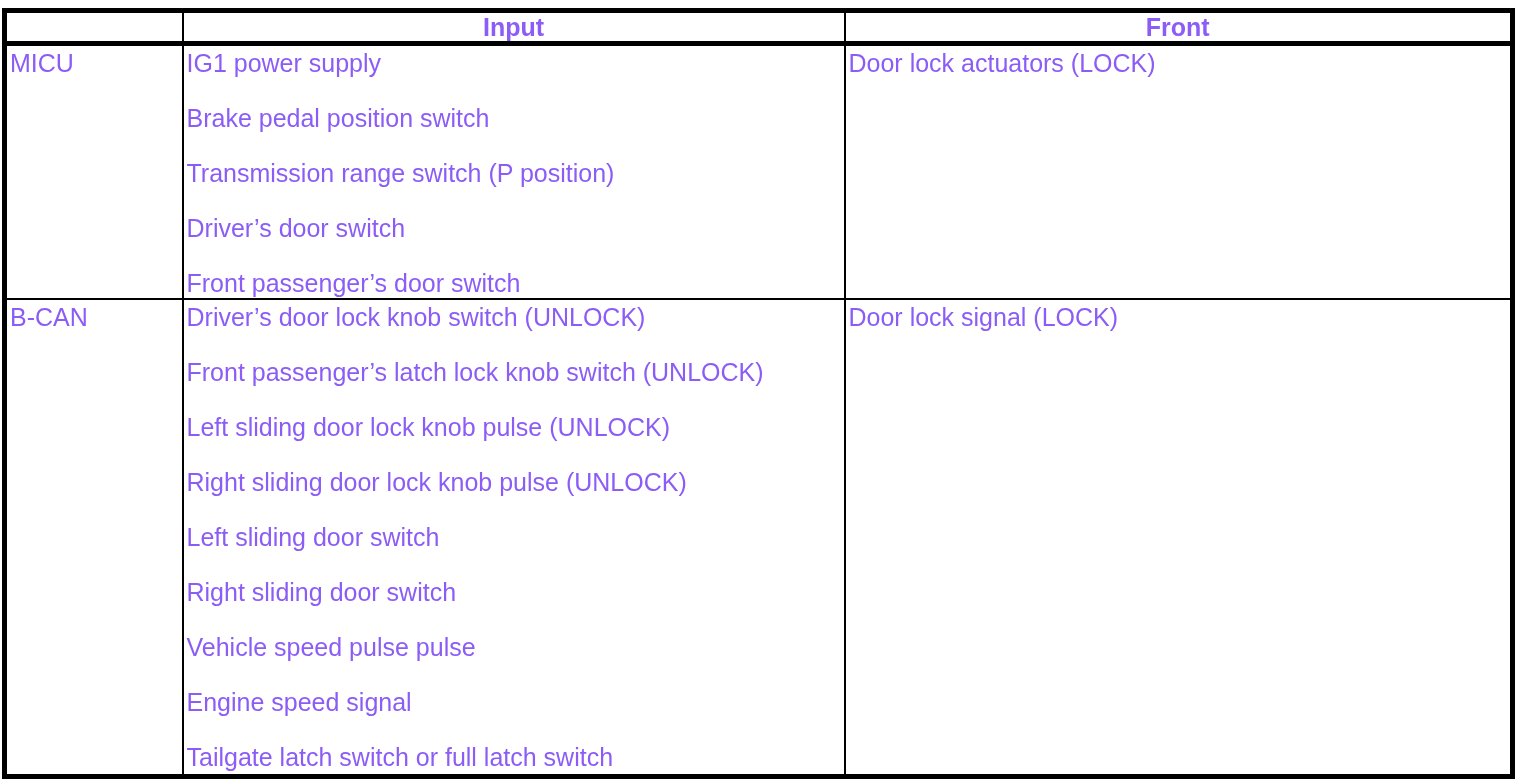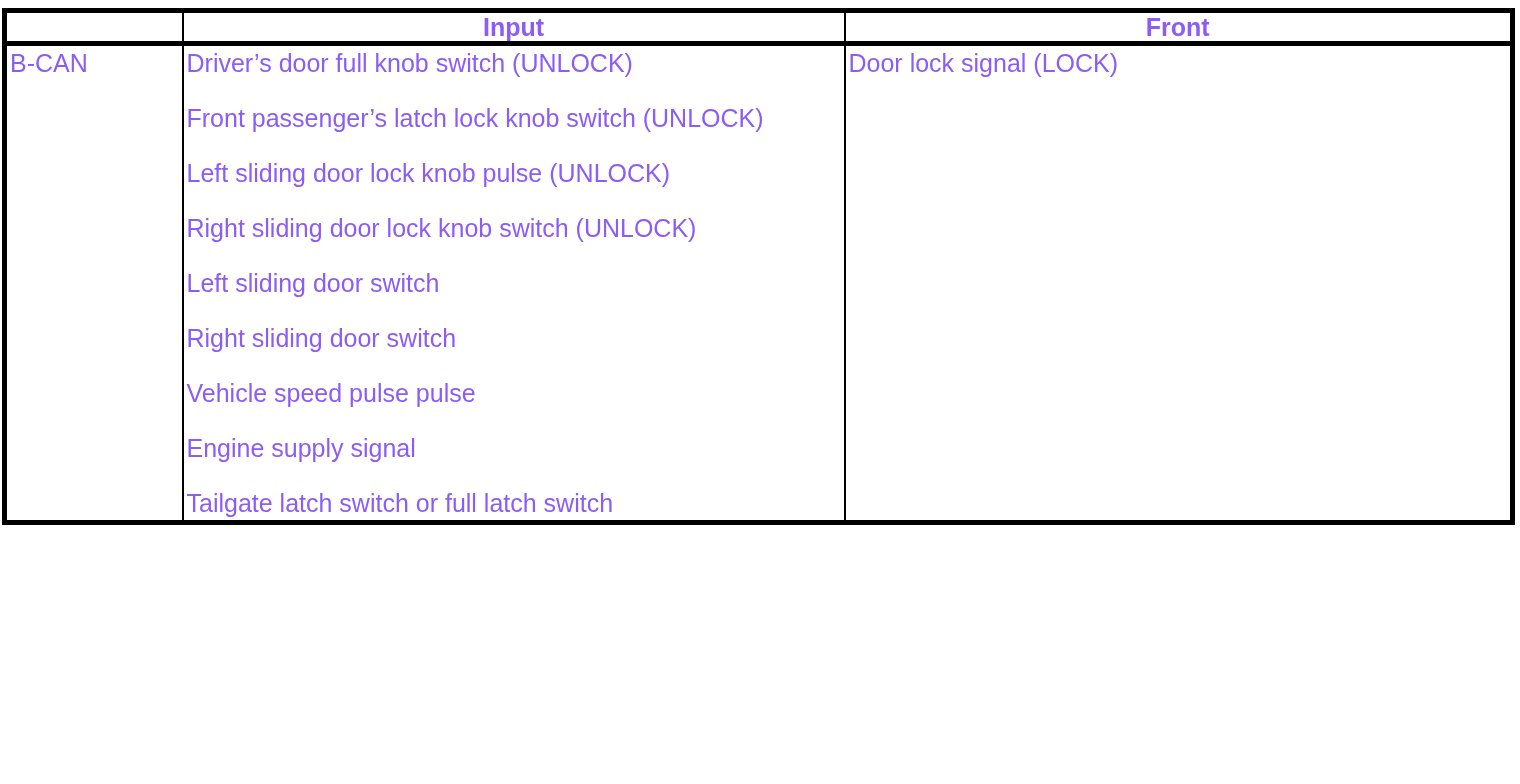--- a/index.html
+++ b/index.html
@@ -67,33 +67,48 @@
       <col class="c-output">
     </colgroup>
     <thead>
       <tr>
         <th></th>
         <th>Input</th>
         <th>Front</th>
       </tr>
     </thead>
     <tbody>
+      <tr class="row-micu">
+        <td>
+          <p>MICU</p>
+        </td>
+        <td>
+          <p>IG1 power supply</p>
+          <p>Brake pedal position switch</p>
+          <p>Transmission range switch (P position)</p>
+          <p>Driver’s door switch</p>
+          <p>Front passenger’s door switch</p>
+        </td>
+        <td>
+          <p>Door lock actuators (LOCK)</p>
+        </td>
+      </tr>
       <tr class="row-bcan">
         <td>
           <p>B-CAN</p>
         </td>
         <td>
-          <p>Driver’s door full knob switch (UNLOCK)</p>
+          <p>Driver’s door lock knob switch (UNLOCK)</p>
           <p>Front passenger’s latch lock knob switch (UNLOCK)</p>
           <p>Left sliding door lock knob pulse (UNLOCK)</p>
-          <p>Right sliding door lock knob switch (UNLOCK)</p>
+          <p>Right sliding door lock knob pulse (UNLOCK)</p>
           <p>Left sliding door switch</p>
           <p>Right sliding door switch</p>
           <p>Vehicle speed pulse pulse</p>
-          <p>Engine supply signal</p>
+          <p>Engine speed signal</p>
           <p>Tailgate latch switch or full latch switch</p>
         </td>
         <td>
           <p>Door lock signal (LOCK)</p>
         </td>
       </tr>
     </tbody>
   </table>
 </div>
 

